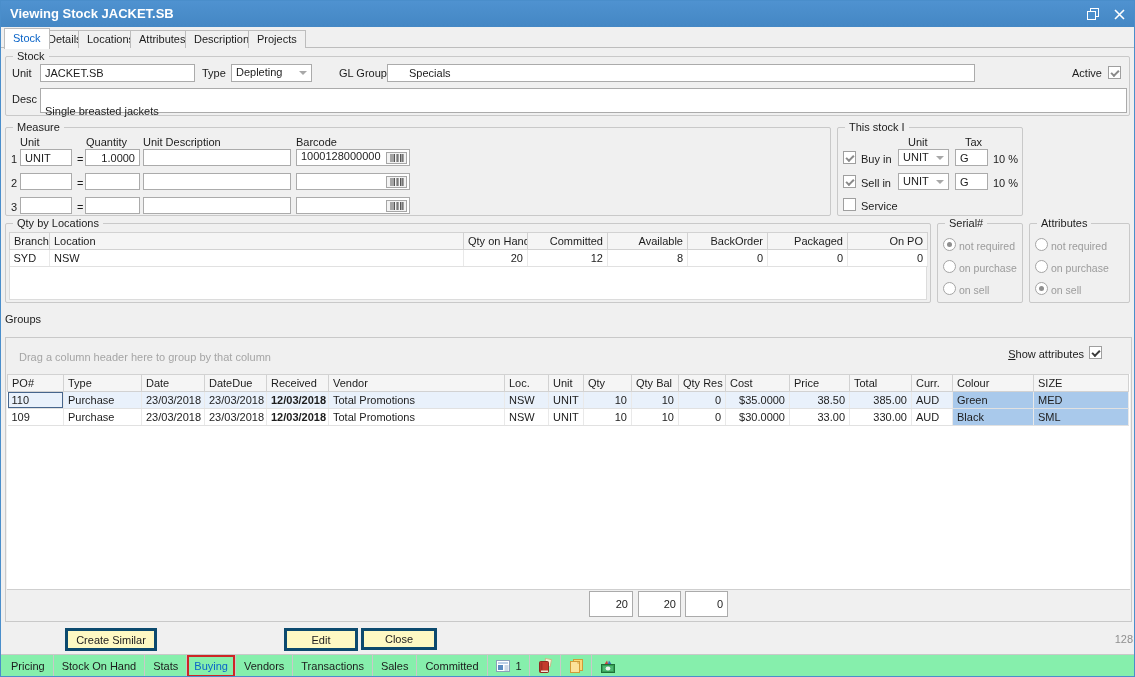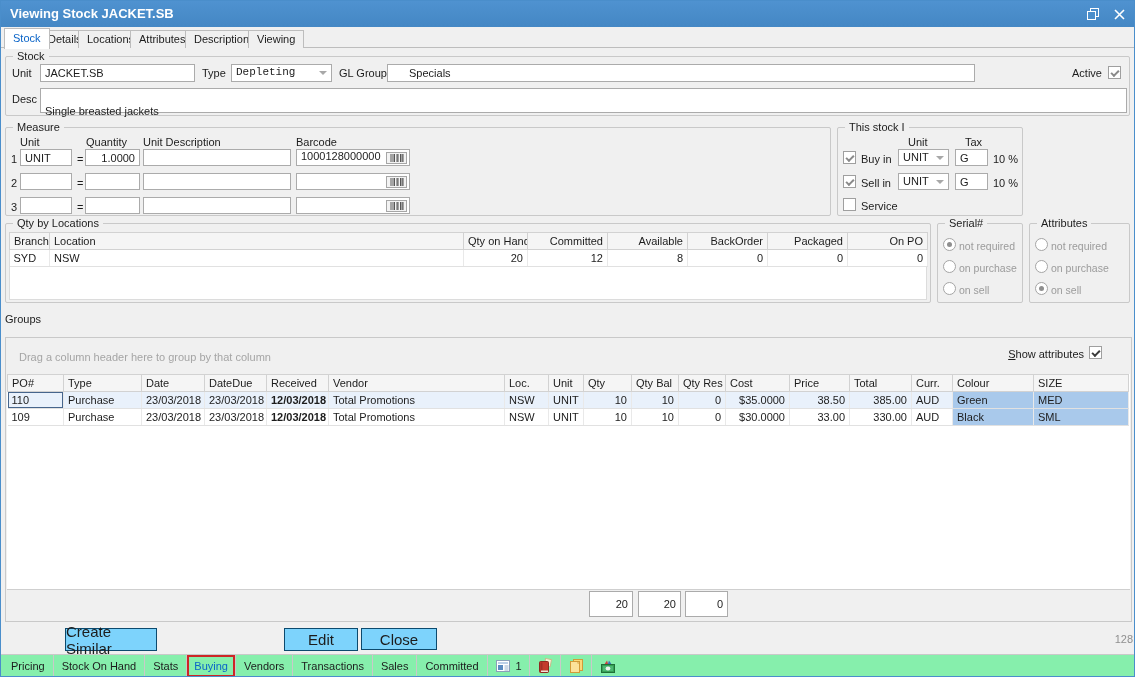--- a/index.html
+++ b/index.html
@@ -33,21 +33,21 @@
   table.grid{border-collapse:collapse;table-layout:fixed;font-size:11px;position:absolute;}
   .grid th{background:#f5f5f5;border:1px solid #d2d2d2;font-weight:normal;text-align:left;padding:1px 4px;height:17px;white-space:nowrap;overflow:hidden;}
   .grid td{background:#fff;border-right:1px solid #e9e9e9;border-bottom:1px solid #e1e1e1;padding:1px 4px;height:17px;white-space:nowrap;overflow:hidden;}
   .grid th.num,.grid td.num{text-align:right;}
   .grid td.bold{font-weight:bold;}
   tr.sel td{background:#e9f1fb;}
   td.attr{background:#a9c9eb !important;}
   td.focus{box-shadow:inset 0 0 0 1px #46658c;}
   .panel{position:absolute;border:1px solid #c9c9c9;background:#f0f0f0;}
   .hint{color:#a5a5a5;}
-  .btn{position:absolute;background:#7dd3fc;border:1px solid #0c4a6e;display:flex;align-items:center;justify-content:center;font-size:15px;cursor:default;}
+  .btn{position:absolute;background:#fef9c3;border:3px solid #0c4a6e;display:flex;align-items:center;justify-content:center;font-size:11px;cursor:default;}
   .bcbtn{position:absolute;right:2px;top:2px;width:21px;height:12px;border:1px solid #a6a6a6;background:#f3f3f3;display:flex;align-items:center;justify-content:center;}
   
   .bbar{position:absolute;left:0;top:653px;width:100%;height:23px;border-top:1px solid #c9c9c9;background:#86efac;display:flex;align-items:center;}
   .bitem{padding:0 8px;line-height:22px;height:22px;white-space:nowrap;}
   .bsep{width:1px;height:22px;background:#c9c9c9;}
   .bitem.hl{color:#0a64c8;border:2px solid #cd2626;height:22px;line-height:18px;padding:0 5px;}
   .iconcell{display:flex;align-items:center;padding:0 7px;gap:5px;height:22px;}
   .u{text-decoration:underline;}
 </style>
 </head>
@@ -69,29 +69,29 @@
         </svg>
     </div>
   </div>
 
   <div class="tabs">
     <div class="tab active" style="left:3px;">Stock</div>
     <div class="tab" style="left:38px;">Details</div>
     <div class="tab" style="left:77px;">Locations</div>
     <div class="tab" style="left:129px;">Attributes</div>
     <div class="tab" style="left:184px;">Descriptions</div>
-    <div class="tab" style="left:247px;">Viewing</div>
+    <div class="tab" style="left:247px;">Projects</div>
   </div>
 
   <div class="gbox" style="left:4px;top:55px;width:1125px;height:60px;">
     <div class="legend">Stock</div>
     <div class="lbl" style="left:6px;top:10px;">Unit</div>
     <input class="tb" style="left: 34px; top: 7px; width: 155px; height: 18px;" value="JACKET.SB">
     <div class="lbl" style="left:196px;top:10px;">Type</div>
-    <div class="combo" style="left:225px;top:7px;width:101px;height:18px;font-family:Liberation Mono, monospace;">
+    <div class="combo" style="left:225px;top:7px;width:81px;height:18px;">
       <span>Depleting</span>
       <span class="chev"></span>
     </div>
     <div class="lbl" style="left:333px;top:10px;">GL Group</div>
     <input class="tb" style="left: 381px; top: 7px; width: 588px; height: 18px; padding-left: 21px;" value="Specials">
     <div class="lbl" style="left:1066px;top:10px;">Active</div>
     <div class="cb checked" style="left:1102px;top:9px;"></div>
     <div class="lbl" style="left:6px;top:36px;">Desc</div>
     <div class="tb" style="left:34px;top:31px;width:1087px;height:25px;padding-top:16px;">Single breasted jackets</div>
   </div>

